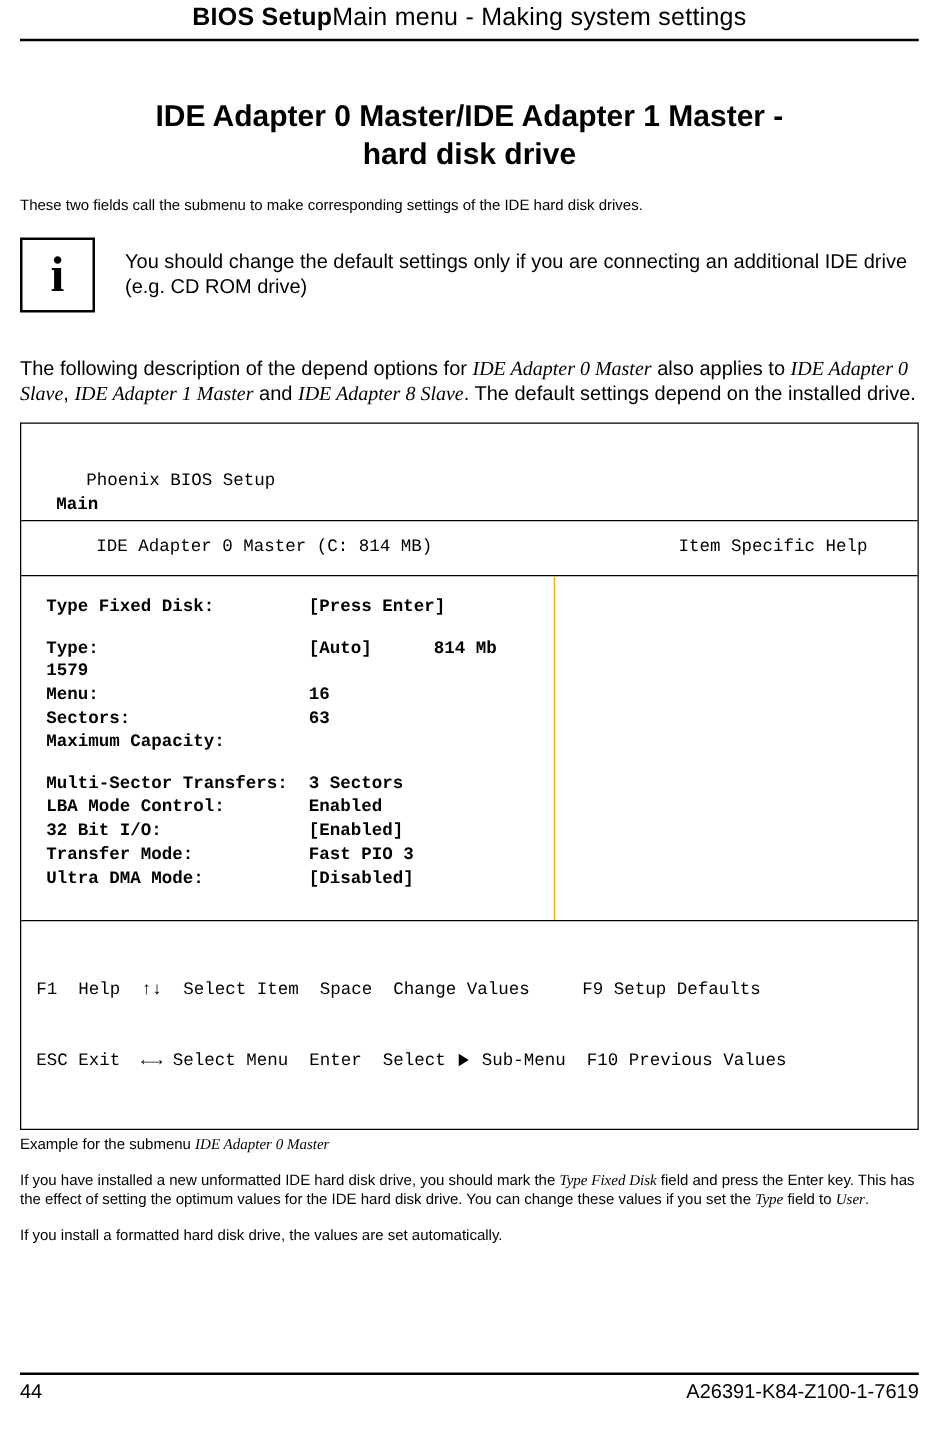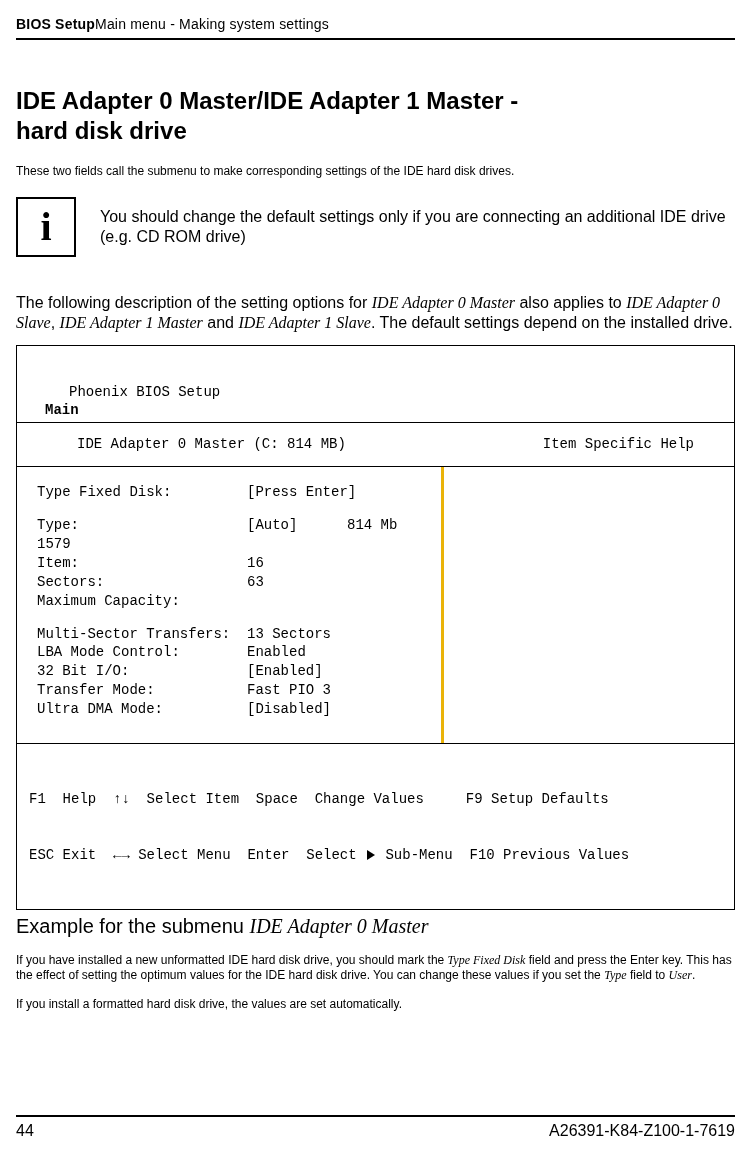--- a/index.html
+++ b/index.html
@@ -16,40 +16,41 @@
   }
   .page {
     box-sizing: border-box;
     width: 751px;
     height: 1155px;
     padding: 0 16px;
     position: relative;
   }
   .running-head {
     display: flex;
-    justify-content: flex-start;
+    justify-content: center;
     align-items: flex-start;
-    padding-top: 16px;
-    font-size: 14px;
+    padding-top: 2px;
+    font-size: 20px;
     font-weight: 700;
     letter-spacing: 0.2px;
   }
   .running-head .rh-right {
     font-weight: 400;
   }
   .rule {
     border: 0;
     border-top: 2px solid #000;
     margin: 4px 0 0 0;
   }
   h1.section-title {
     font-size: 24px;
     font-weight: 700;
     margin: 46px 0 0 0;
     line-height: 1.25;
+    text-align: center;
   }
   p.body {
     margin: 18px 0 0 0;
     font-size: 12px;
   }
   .info-row {
     display: flex;
     align-items: center;            
     gap: 24px;
     margin-top: 18px;
@@ -100,53 +101,54 @@
     display: flex;
     justify-content: space-between;
     padding: 12px 40px 12px 60px;
   }
   .bios .content-wrap {
     display: flex;
   }
   .bios .left-col {
     flex: 1 1 auto;
     padding: 16px 20px 24px 20px;
-    border-right: 3px solid #eab308;
+    border-right: 1px solid #eab308;
+    font-weight: bold;
   }
   .bios .right-col {
     width: 290px;
     flex: 0 0 290px;
   }
   .bios .kv {
     display: flex;
     white-space: pre;
   }
   .bios .k { width: 210px; display: inline-block; }
   .bios .v { width: 100px; display: inline-block; text-align: left; }
   .bios .v2 { display: inline-block; }
   .bios .spacer { height: 14px; }
   .bios .footer {
     padding: 8px 12px 6px 12px;
     white-space: pre;
   }
 
   .caption {
-    font-size: 20px;
+    font-size: 12px;
     margin: 4px 0 0 0;
   }
   p.post {
     margin: 14px 0 0 0;
     font-size: 12px;
   }
 
   .page-foot {
     position: absolute;
     left: 16px;
     right: 16px;
-    bottom: 14px;
+    bottom: 31px;
   }
   .page-foot .rule2 {
     border: 0;
     border-top: 2px solid #000;
     margin: 0 0 4px 0;
   }
   .page-foot .ft-row {
     display: flex;
     justify-content: space-between;
     font-size: 16px;
@@ -178,21 +180,21 @@
   </h1>
 
   <p class="body">These two fields call the submenu to make corresponding settings of the IDE hard disk drives.</p>
 
   <div class="info-row">
     <div class="info-icon">i</div>
     <div class="info-text">You should change the default settings only if you are connecting an additional IDE drive (e.g. CD ROM drive)</div>
   </div>
 
   <p class="body2">
-    <span>The following description of the setting options for </span><em class="it">IDE Adapter 0 Master</em><span> also applies to </span><em class="it">IDE Adapter 0 Slave</em><span>, </span><em class="it">IDE Adapter 1 Master</em><span> and </span><em class="it">IDE Adapter 1 Slave</em><span>. The default settings depend on the installed drive.</span>
+    <span>The following description of the depend options for </span><em class="it">IDE Adapter 0 Master</em><span> also applies to </span><em class="it">IDE Adapter 0 Slave</em><span>, </span><em class="it">IDE Adapter 1 Master</em><span> and </span><em class="it">IDE Adapter 8 Slave</em><span>. The default settings depend on the installed drive.</span>
   </p>
 
   <div class="bios">
     <div class="top">
       <div style="padding-left:24px;margin-top:31px;">Phoenix BIOS Setup</div>
       <div class="main">Main</div>
     </div>
     <div class="hr"></div>
     <div class="title-row">
       <span>IDE Adapter 0 Master (C: 814 MB)</span>
@@ -205,31 +207,31 @@
           <span class="k">Type Fixed Disk:</span><span class="v" style="text-align:left;">[Press Enter]</span>
         </div>
         <div class="spacer"></div>
         <div class="kv">
           <span class="k">Type:</span><span class="v">[Auto]</span><span class="v2">814 Mb</span>
         </div>
         <div class="kv">
           <span class="v">1579</span>
         </div>
         <div class="kv">
-          <span class="k">Item:</span><span class="v">16</span>
+          <span class="k">Menu:</span><span class="v">16</span>
         </div>
         <div class="kv">
           <span class="k">Sectors:</span><span class="v">63</span>
         </div>
         <div class="kv">
           <span class="k">Maximum Capacity:</span>
         </div>
         <div class="spacer"></div>
         <div class="kv">
-          <span class="k">Multi-Sector Transfers:</span><span class="v">13 Sectors</span>
+          <span class="k">Multi-Sector Transfers:</span><span class="v">3 Sectors</span>
         </div>
         <div class="kv">
           <span class="k">LBA Mode Control:</span><span class="v">Enabled</span>
         </div>
         <div class="kv">
           <span class="k">32 Bit I/O:</span><span class="v">[Enabled]</span>
         </div>
         <div class="kv">
           <span class="k">Transfer Mode:</span><span class="v">Fast PIO 3</span>
         </div>

